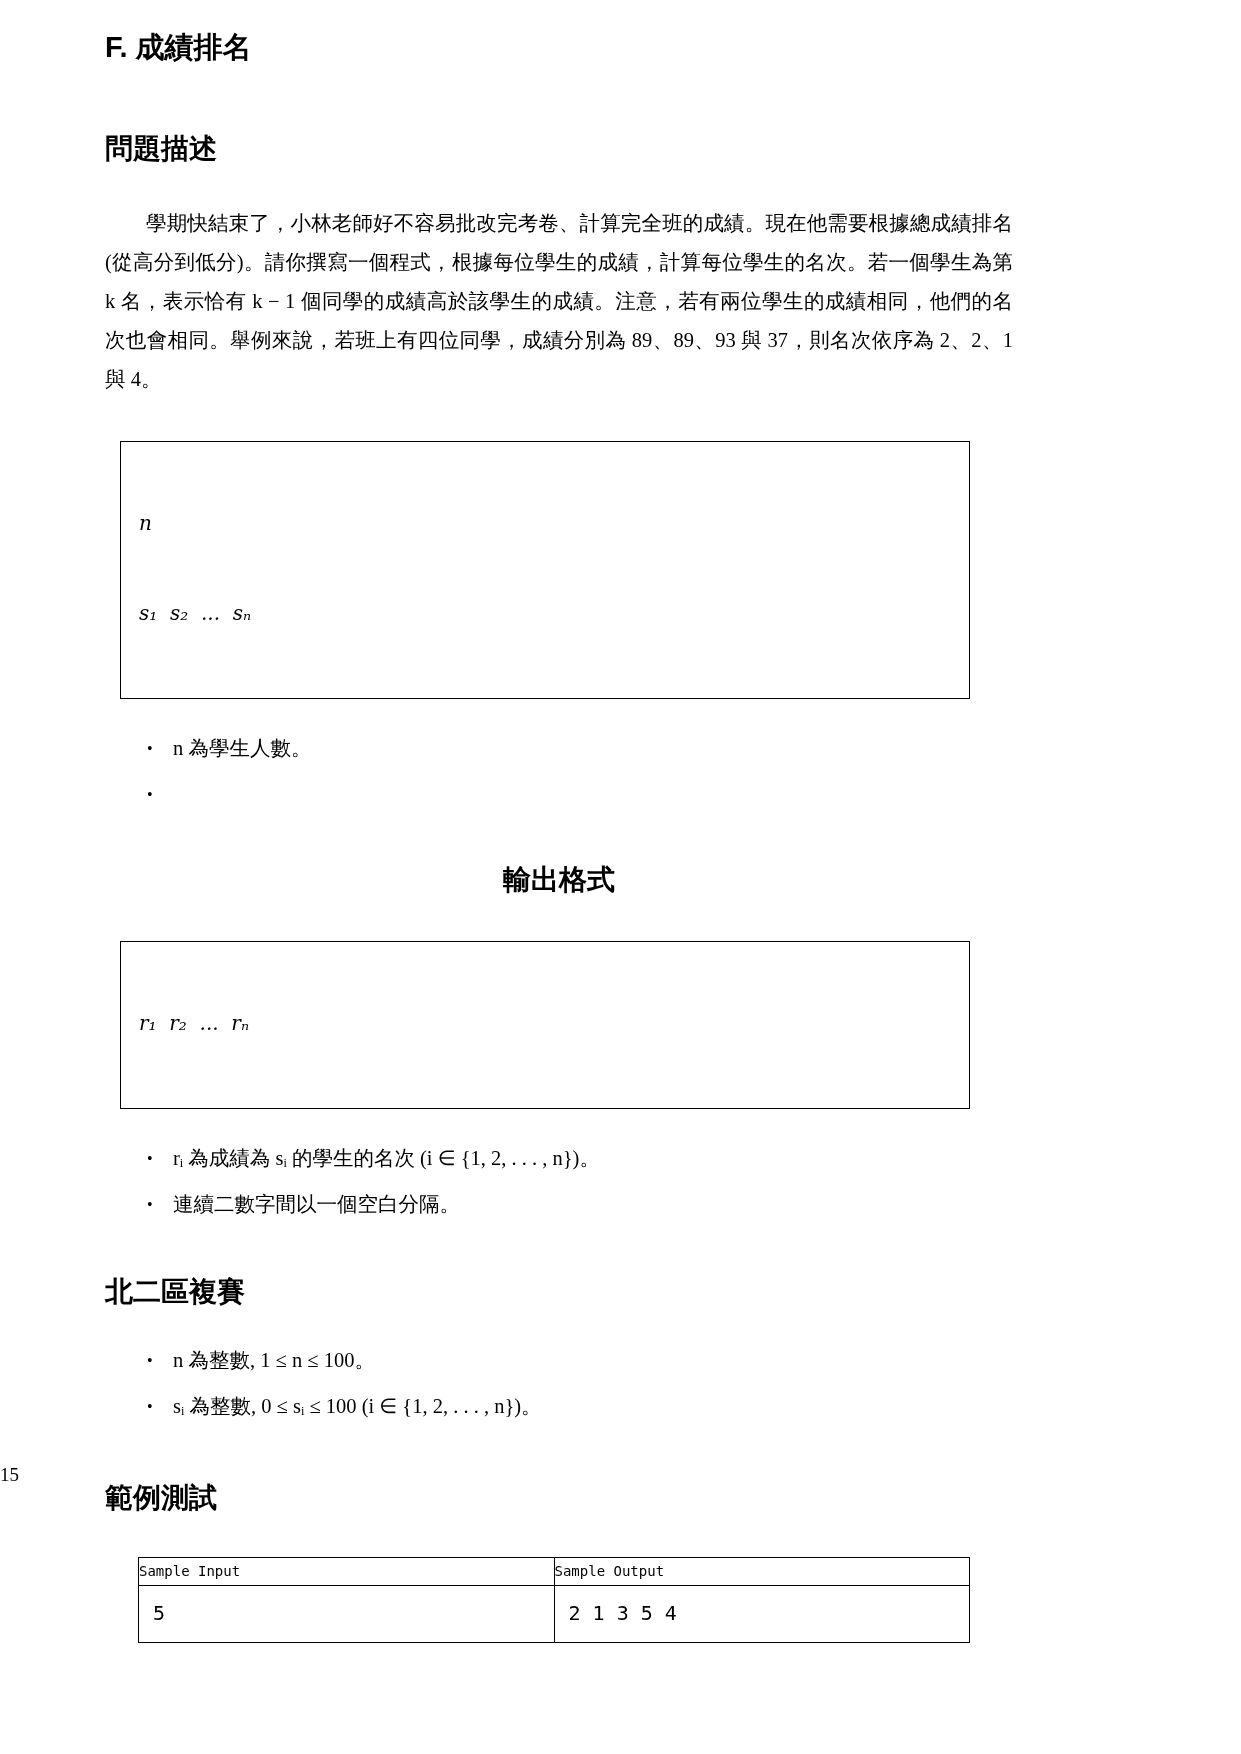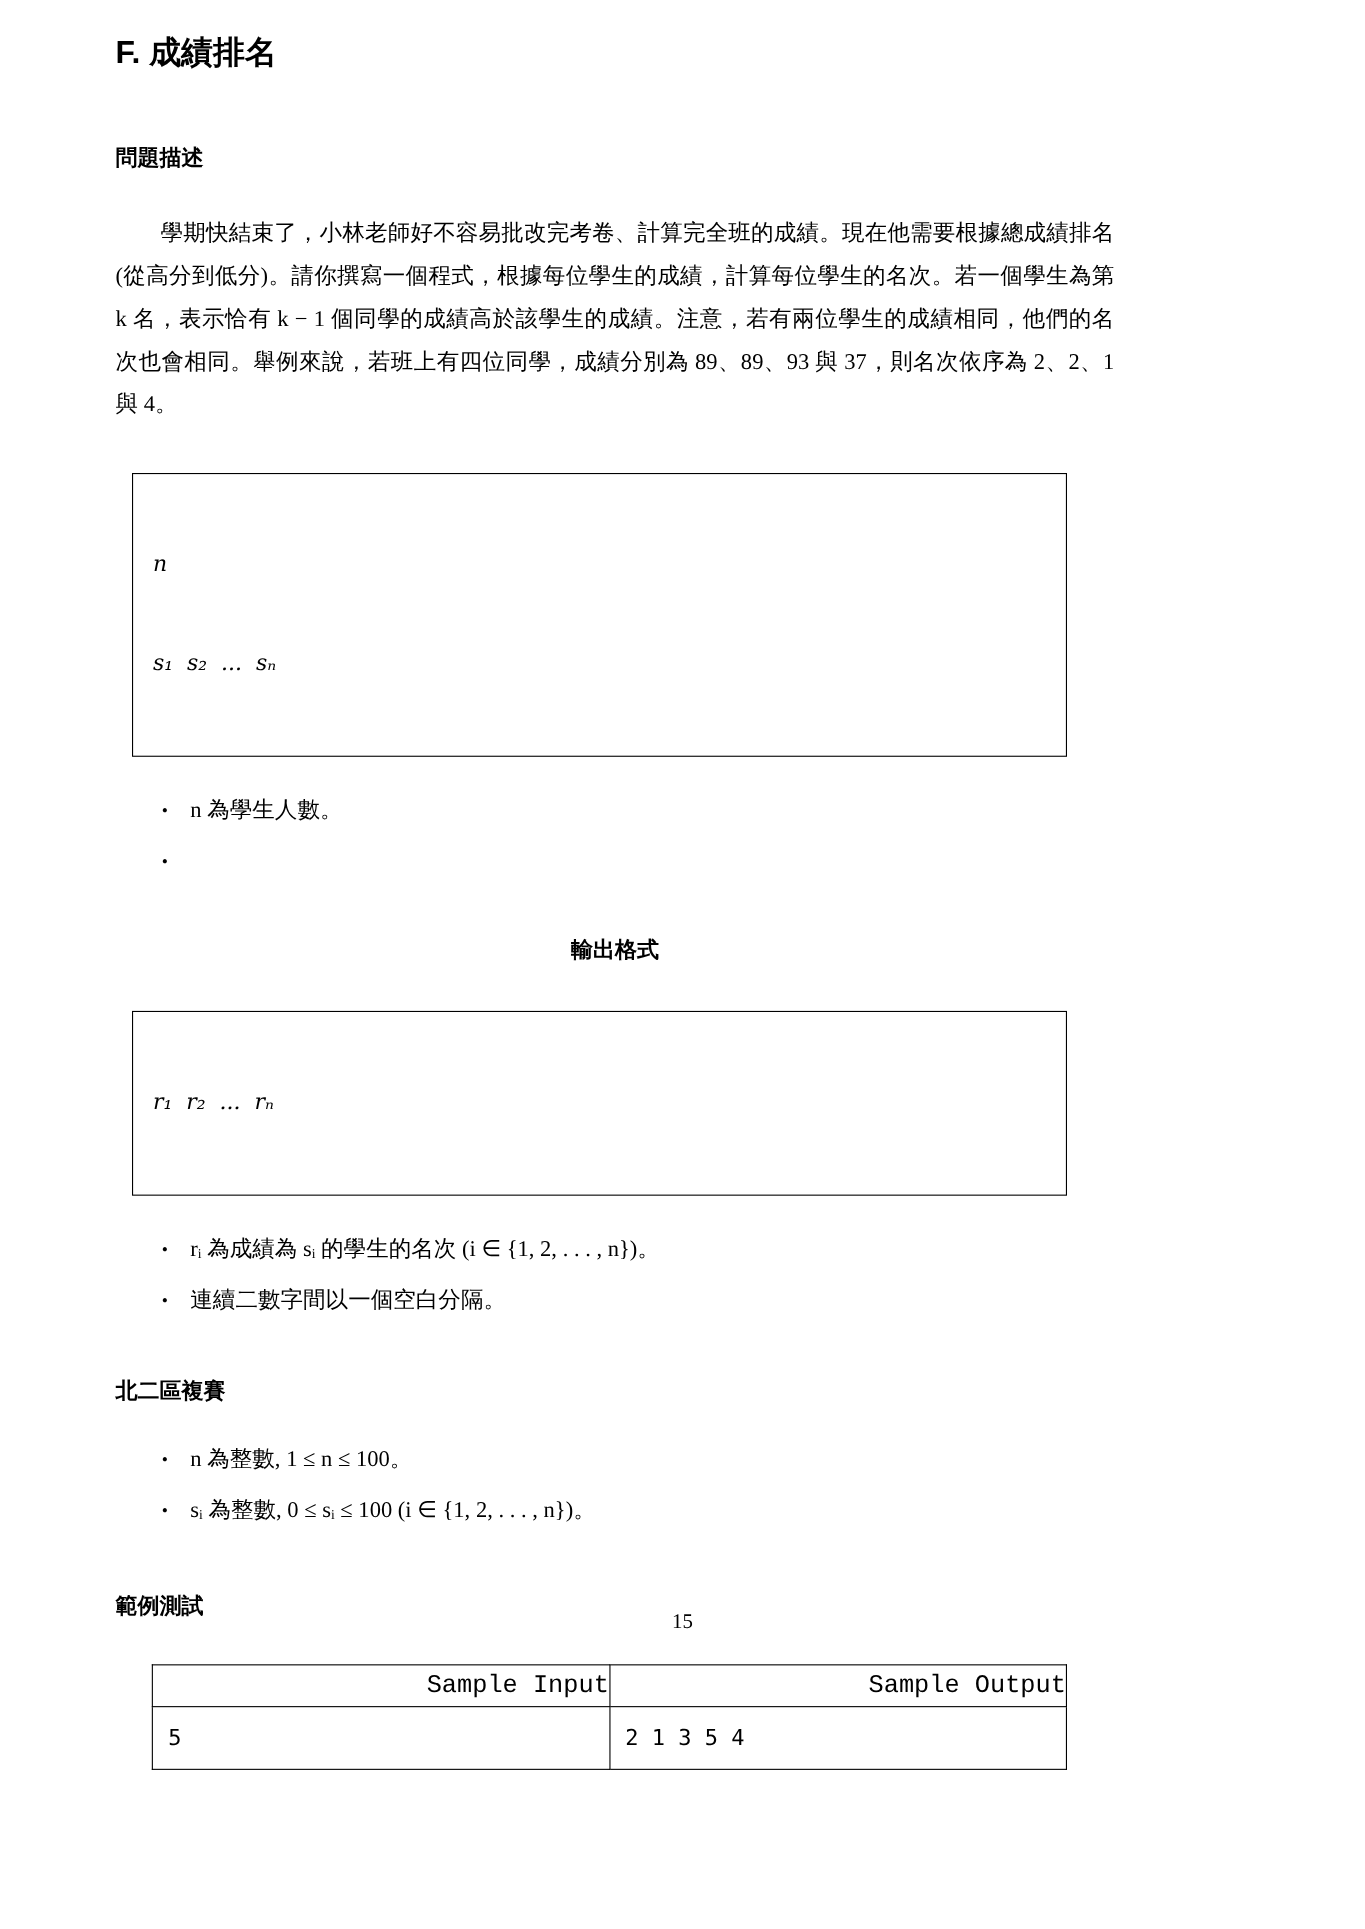--- a/index.html
+++ b/index.html
@@ -20,21 +20,21 @@
   .doc-title {
     margin-top: 28px;
     text-align: left;
     font-family: Liberation Sans, sans-serif;
     font-weight: bold;
     font-size: 29px;
   }
   .section-heading {
     font-family: "Liberation Sans", sans-serif;
     font-weight: bold;
-    font-size: 20px;
+    font-size: 28px;
   }
   .h-problem     { margin-top: 62px; }
   .h-input       { margin-top: 46px; }
   .h-output      { margin-top: 50px; text-align: center; }
   .h-constraints { margin-top: 52px; }
   .h-samples     { margin-top: 56px; }
   .problem-body {
     margin-top: 36px;
     font-size: 20.5px;
     line-height: 39px;
@@ -76,34 +76,32 @@
     font-family: "DejaVu Sans Mono", "Liberation Mono", monospace;
     font-size: 20px;
     table-layout: fixed;
   }
   .sample-table th, .sample-table td {
     border: 1.5px solid #000;
     vertical-align: top;
   }
   .sample-table th {
     font-weight: normal;
-    text-align: right;
+    text-align: left;
     padding: 5px 0 6px 0;
-    font-size: 23px;
-    font-family: Liberation Mono, monospace;
+    font-size: 14px;
   }
   .sample-table td {
     padding: 8px 0 10px 14px;
   }
   .cell-line { line-height: 38px; }
   .page-number {
     position: absolute;
     top: 1464px;
     left: 0; width: 100%;
-    text-align: center;
     font-size: 19px;
   }
 </style>
 </head>
 <body>
 
 <div class="content">
 
 
   <div class="doc-title">F. 成績排名</div>

